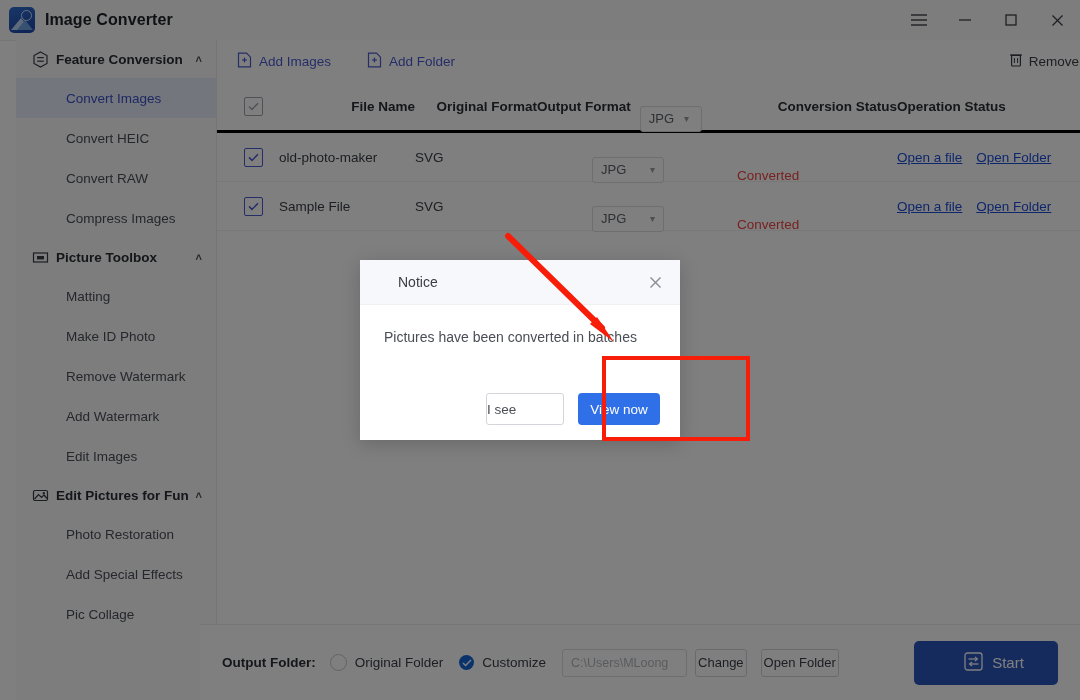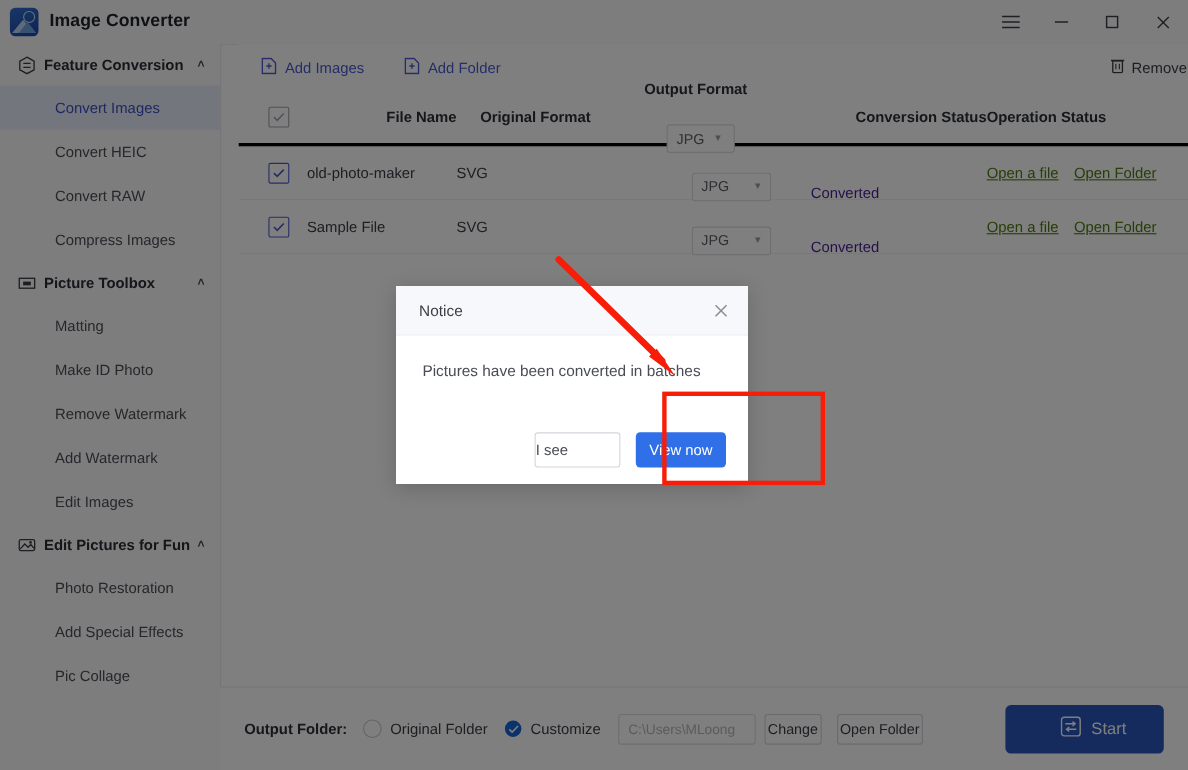--- a/index.html
+++ b/index.html
@@ -58,21 +58,21 @@
   }
   .win-btn {
     width: 46px; height: 40px;
     display: flex; align-items: center; justify-content: center;
     color: #3c3f45;
   }
   .win-btn svg { display: block; }
 
   
   .sidebar {
-    position: absolute; left: 0; top: 40px;
+    position: absolute; left: 16px; top: 40px;
     width: 200px; height: 660px;
     background: #fafafc;
     border-right: 1px solid #eaeaef;
   }
   .group-head {
     display: flex; align-items: center;
     height: 38px; padding-left: 16px; padding-right: 14px;
     font-size: 13.5px; font-weight: bold; color: #2a2d33;
   }
   .group-head .gicon {
@@ -126,44 +126,44 @@
     font-size: 13.5px; color: #3a3d45;
   }
   .trow.head {
     font-weight: bold; color: #2b2e35;
     border-bottom: 3px solid #000000;
     text-align: right;
   }
   .c-check  { width: 62px; display: flex; justify-content: center; padding-left: 10px; box-sizing: border-box;}
   .c-name   { width: 136px; }
   .c-orig   { width: 122px; }
-  .c-out    { width: 200px; display: flex; align-items: center; flex-direction: column; }
+  .c-out    { width: 200px; display: flex; align-items: center; }
   .c-conv   { width: 160px; }
   .c-op     { width: 190px; display: flex; align-items: center; }
 
   .chk {
     width: 17px; height: 17px; border: 1.4px solid #4b5bd0;
     border-radius: 2px; background: #fff;
     display: flex; align-items: center; justify-content: center;
   }
   .chk svg { display: block; }
   .chk.grey { border-color: #9ea2ad; }
 
   .sel {
     min-width: 62px; height: 26px; box-sizing: border-box;
     border: 1px solid #dcdce2; border-radius: 3px; background: #fff;
     display: inline-flex; align-items: center; gap: 10px;
     padding: 0 8px; font-size: 13px; color: #5e6168; font-weight: normal; margin-top: 25px;
   }
   .sel .caret { font-size: 10px; color: #9a9da6; line-height: 1; }
   .out-label { font-weight: bold; color: #2b2e35; margin-right: 9px; }
 
-  .status-ok { color: #4c1d95; margin-top: 37px; }
+  .status-ok { color: #ef4444; margin-top: 37px; }
   .link {
-    color: #4d7c0f; text-decoration: underline;
+    color: #1d4ed8; text-decoration: underline;
     margin-right: 14px;
   }
   .link:last-child { margin-right: 0; }
 
   
   .bottom {
     position: absolute; left: 200px; top: 624px;
     width: 880px; height: 76px;
     background: #ffffff;
     border-top: 1px solid #eaeaef;
@@ -212,21 +212,21 @@
   .dialog {
     position: absolute; left: 360px; top: 260px;
     width: 320px; height: 180px;
     background: #ffffff;
     box-shadow: 0 4px 18px rgba(0,0,0,.18);
   }
   .dlg-head {
     height: 44px; background: #f7f8fb;
     border-bottom: 1px solid #f0f0f3;
     display: flex; align-items: center;
-    padding: 0 14px 0 21px;
+    padding: 0 14px 0 38px;
   }
   .dlg-title { font-size: 14px; color: #3a3d45; }
   .dlg-close {
     margin-left: auto; color: #8b8e96;
     width: 22px; height: 22px;
     display: flex; align-items: center; justify-content: center;
   }
   .dlg-body {
     padding: 24px 22px 0 24px;
     font-size: 14px; color: #4a4d55;

